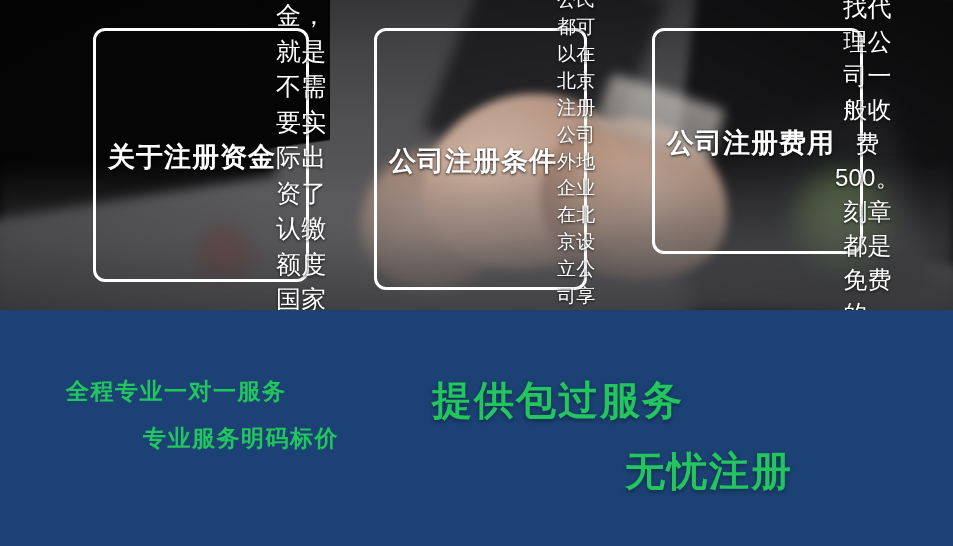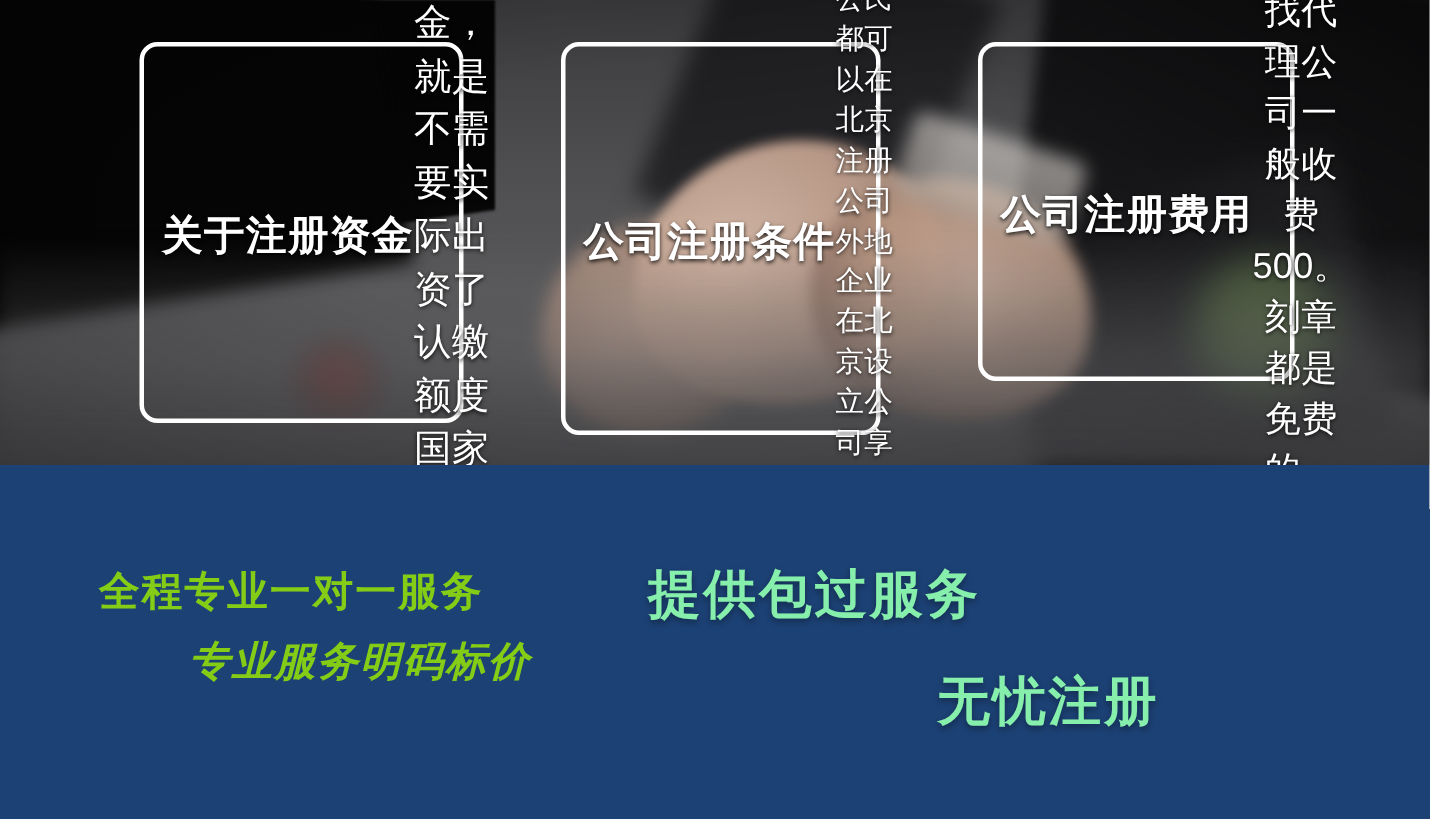--- a/index.html
+++ b/index.html
@@ -198,33 +198,33 @@
   
   #blue-band {
     position: absolute;
     left: 0; top: 310px;
     width: 953px;
     height: 236px;
     background: #1c4174;
   }
   .slogan-small {
     position: absolute;
-    color: #84cc16;
-    font-size: 27px;
+    color: #22c55e;
+    font-size: 23px;
     font-weight: bold;
     letter-spacing: 1.5px;
     white-space: nowrap;
   }
   #slogan-small-1 { left: 66px;  top: 66px; }
-  #slogan-small-2 { left: 126px; top: 113px; font-style: italic; }
+  #slogan-small-2 { left: 143px; top: 113px; }
 
   .slogan-large {
     position: absolute;
-    color: #86efac;
-    font-size: 35px;
+    color: #22c55e;
+    font-size: 40px;
     font-weight: bold;
     letter-spacing: 2px;
     white-space: nowrap;
     text-shadow: 0 2px 4px rgba(0,0,0,.35);
   }
   #slogan-large-1 { left: 432px; top: 63px; }
   #slogan-large-2 { left: 625px; top: 134px; }
 </style>
 </head>
 <body>

